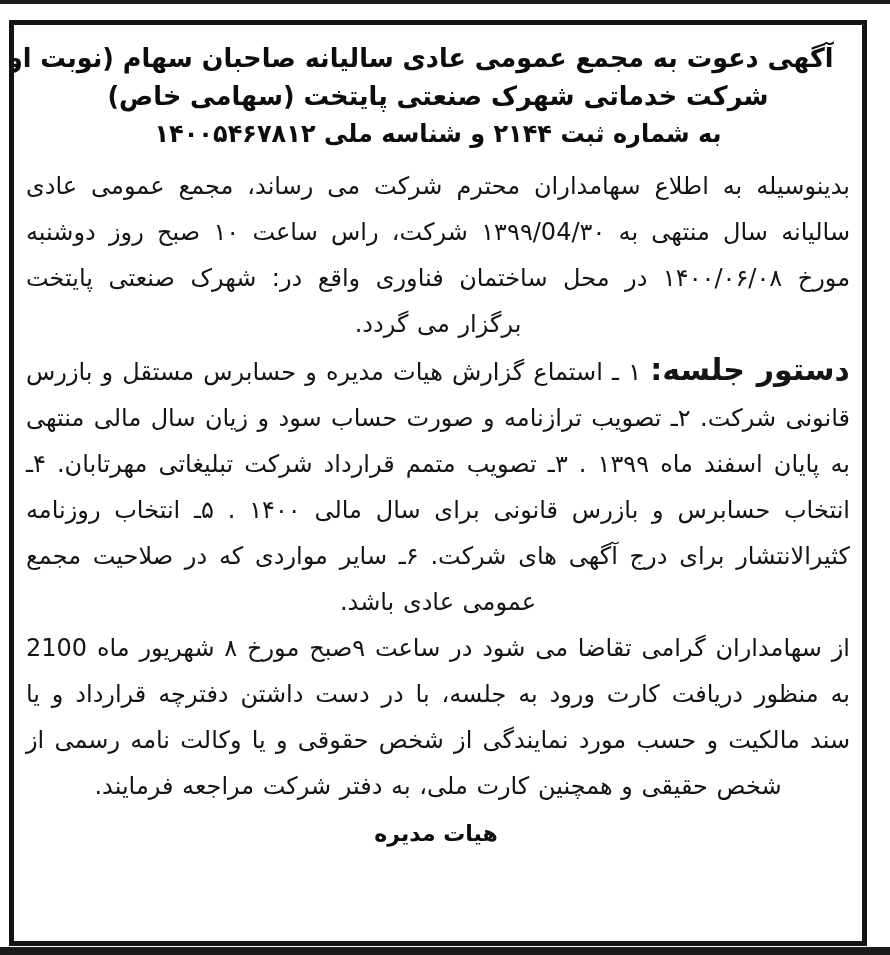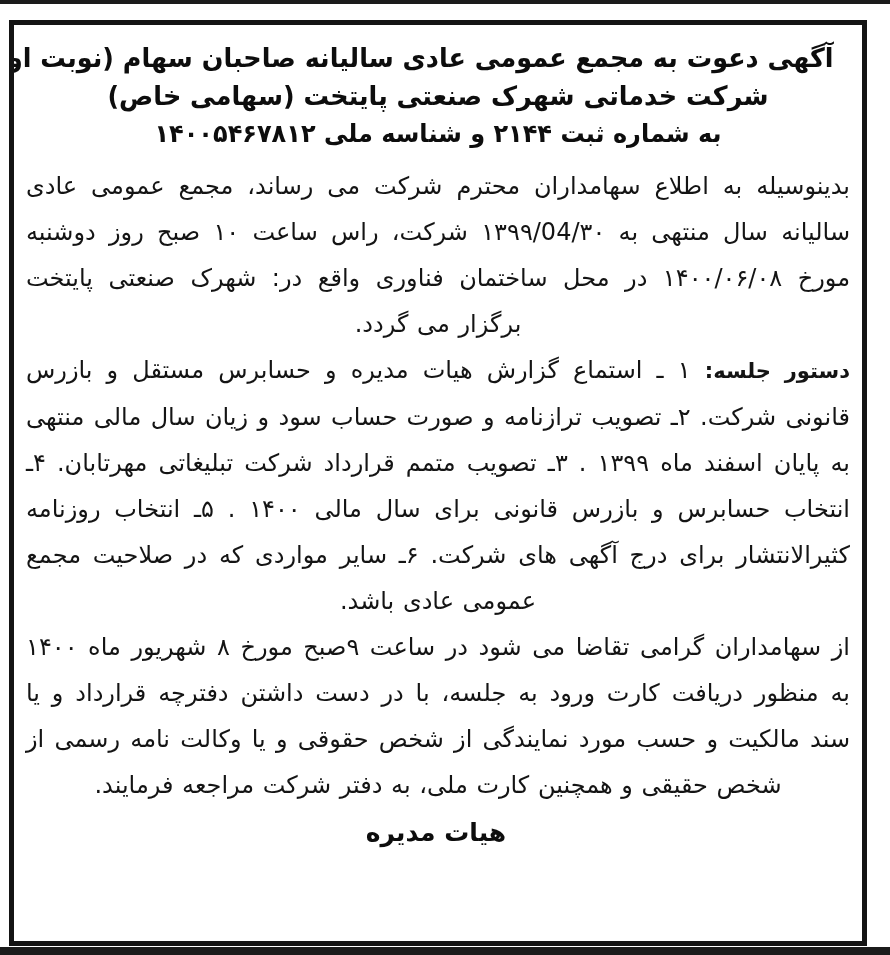--- a/index.html
+++ b/index.html
@@ -85,27 +85,27 @@
     word-spacing: 1px;
   }
   .para.first {
     margin-top: 10px;
   }
   .para.agenda {
     text-align-last: center;
   }
   .lead {
     font-weight: bold;
-    font-size: 21px;
+    font-size: 30px;
     letter-spacing: 1px;
   }
 
   
   .signature {
-    font-size: 25px;
+    font-size: 22px;
     font-weight: bold;
     text-align: center;
     color: #0d0d0d;
     margin-top: 6px;
     padding-right: 4px;
     line-height: 38px;
   }
 
   
   .bottom-rule {
@@ -128,20 +128,20 @@
     <div class="headline">
       <span class="headline-line l1">آگهی دعوت به مجمع عمومی عادی سالیانه صاحبان سهام (نوبت اول)</span>
       <span class="headline-line l2">شرکت خدماتی شهرک صنعتی پایتخت (سهامی خاص)</span>
       <span class="headline-line l3">به شماره ثبت ۲۱۴۴ و شناسه ملی ۱۴۰۰۵۴۶۷۸۱۲</span>
     </div>
 
     <p class="para first">بدینوسیله به اطلاع سهامداران محترم شرکت می رساند، مجمع عمومی عادی سالیانه سال منتهی به ۱۳۹۹/04/۳۰ شرکت، راس ساعت ۱۰ صبح روز دوشنبه مورخ ۱۴۰۰/۰۶/۰۸ در محل ساختمان فناوری واقع در: شهرک صنعتی پایتخت برگزار می گردد.</p>
 
     <p class="para agenda"><span class="lead">دستور جلسه:</span><span> ۱ ـ استماع گزارش هیات مدیره و حسابرس مستقل و بازرس قانونی شرکت.  ۲ـ تصویب ترازنامه و صورت حساب سود و زیان سال مالی منتهی به پایان اسفند ماه ۱۳۹۹ . ۳ـ تصویب متمم قرارداد شرکت تبلیغاتی مهرتابان. ۴ـ انتخاب حسابرس و بازرس قانونی برای سال مالی ۱۴۰۰ . ۵ـ انتخاب روزنامه کثیرالانتشار برای درج آگهی های شرکت. ۶ـ سایر مواردی که در صلاحیت مجمع عمومی عادی باشد.</span></p>
 
-    <p class="para">از سهامداران گرامی تقاضا می شود در ساعت ۹صبح مورخ ۸ شهریور ماه ۱۴۰۰ به منظور دریافت کارت ورود به جلسه، با در دست داشتن دفترچه قرارداد و یا سند مالکیت و حسب مورد نمایندگی از شخص حقوقی و یا وکالت نامه رسمی از شخص حقیقی و همچنین کارت ملی، به دفتر شرکت مراجعه فرمایند.</p>
+    <p class="para">از سهامداران گرامی تقاضا می شود در ساعت ۹صبح مورخ ۸ شهریور ماه 2100 به منظور دریافت کارت ورود به جلسه، با در دست داشتن دفترچه قرارداد و یا سند مالکیت و حسب مورد نمایندگی از شخص حقوقی و یا وکالت نامه رسمی از شخص حقیقی و همچنین کارت ملی، به دفتر شرکت مراجعه فرمایند.</p>
 
     <div class="signature">هیات مدیره</div>
 
   </div>
 </div>
 
 <div class="bottom-rule"></div>
 
 </body></html>

